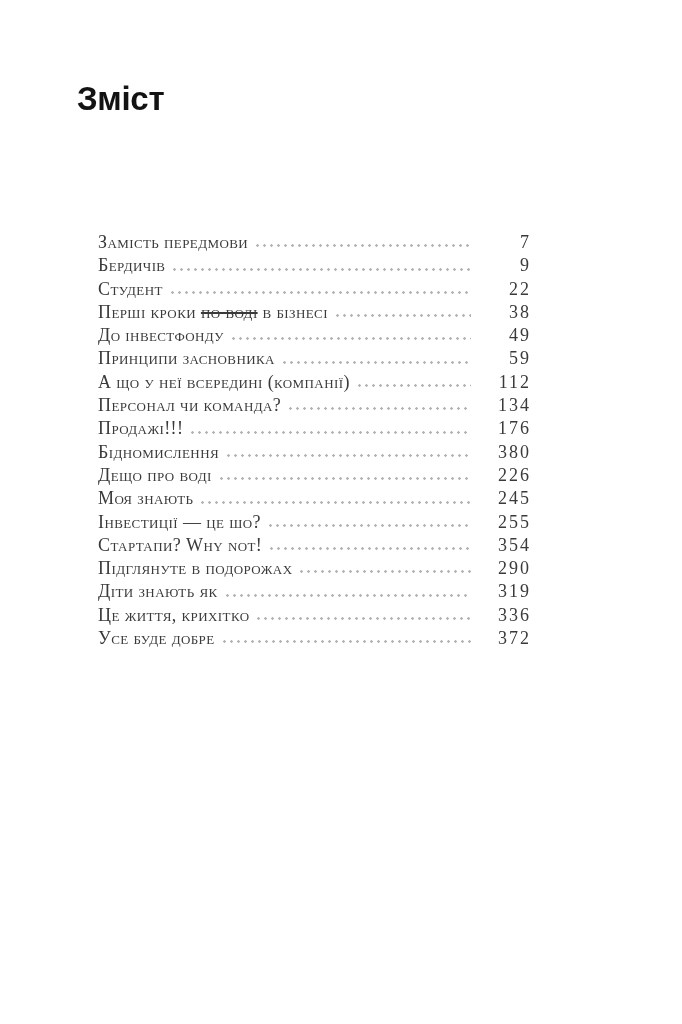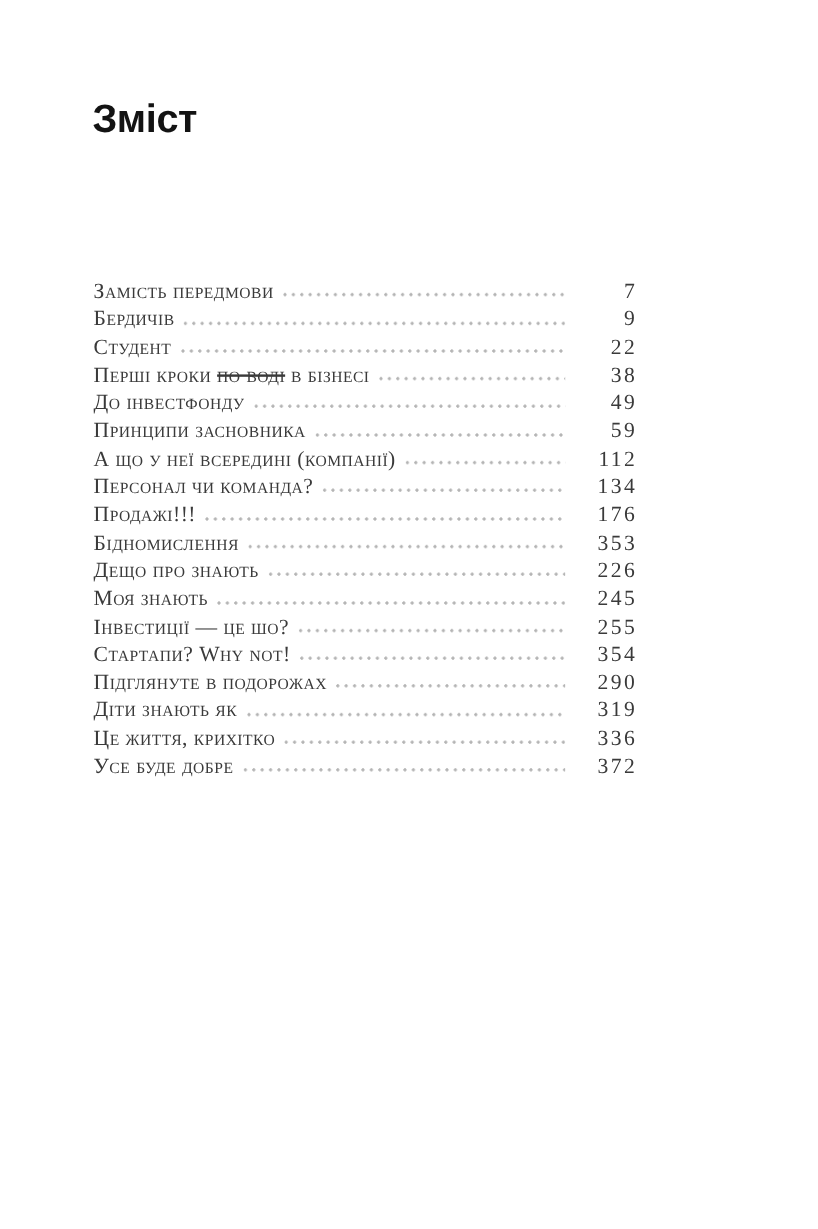--- a/index.html
+++ b/index.html
@@ -39,20 +39,21 @@
     height: 23.3px;
     line-height: 23.3px;
     font-size: 18px;
     color: #3a3a3a;
     cursor: default;
   }
   .toc-row .entry-title {
     white-space: nowrap;
     font-variant: small-caps;
     letter-spacing: 0.4px;
+    margin-left: 20px;
   }
   .toc-row .entry-title s {
     text-decoration: line-through;
     text-decoration-thickness: 1.5px;
     font-family: Liberation Serif, serif;
   }
   .toc-row .dot-leader {
     flex: 1 1 auto;
     align-self: flex-end;
     height: 3px;
@@ -120,24 +121,24 @@
         <span class="entry-page">134</span>
       </div>
       <div class="toc-row">
         <span class="entry-title">Продажі!!!</span>
         <span class="dot-leader"></span>
         <span class="entry-page">176</span>
       </div>
       <div class="toc-row">
         <span class="entry-title">Бідномислення</span>
         <span class="dot-leader"></span>
-        <span class="entry-page">353</span>
+        <span class="entry-page">380</span>
       </div>
       <div class="toc-row">
-        <span class="entry-title">Дещо про знають</span>
+        <span class="entry-title">Дещо про воді</span>
         <span class="dot-leader"></span>
         <span class="entry-page">226</span>
       </div>
       <div class="toc-row">
         <span class="entry-title">Моя знають</span>
         <span class="dot-leader"></span>
         <span class="entry-page">245</span>
       </div>
       <div class="toc-row">
         <span class="entry-title">Інвестиції — це шо?</span>

